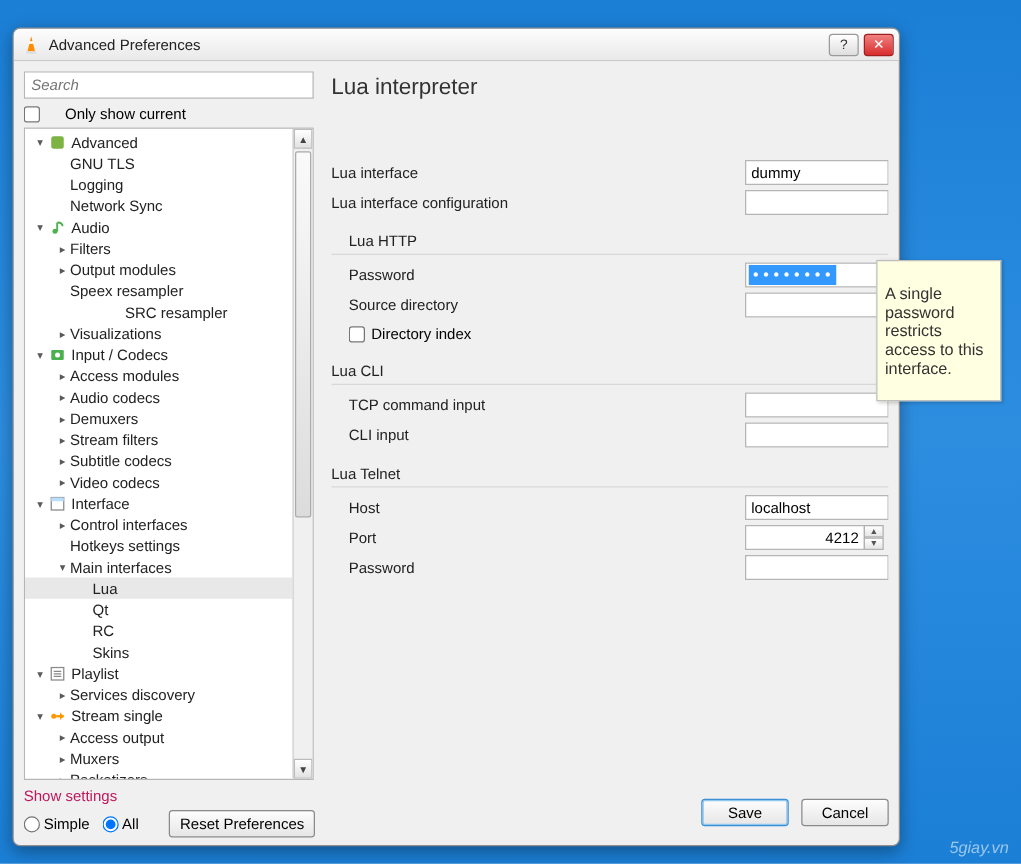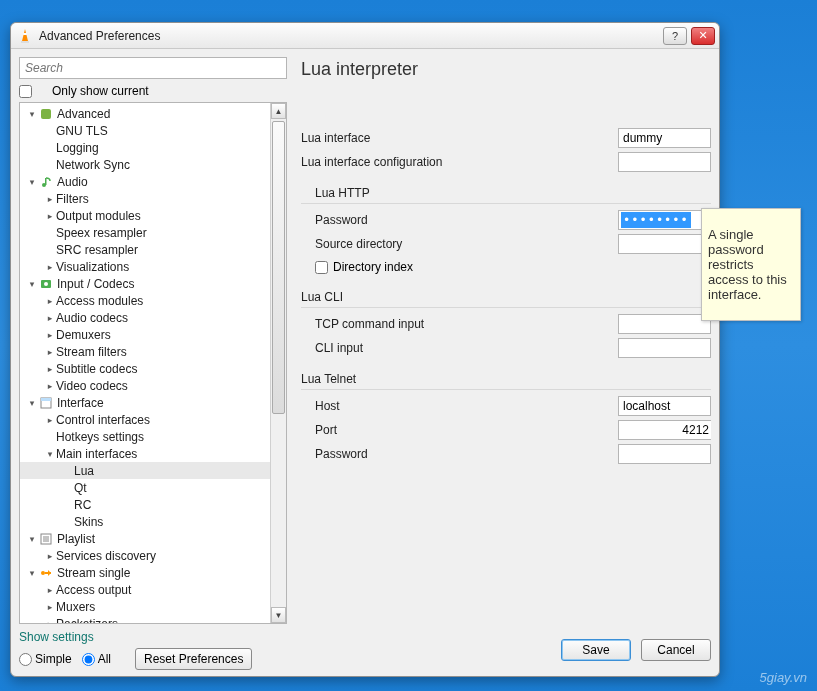--- a/index.html
+++ b/index.html
@@ -44,21 +44,21 @@
   width: 24px; height: 18px; border: 1px solid #9a9a9a;
   border-radius: 3px; display: flex; align-items: center; justify-content: center;
   font-size: 11px; background: linear-gradient(#fff,#dedede);
   color: #333;
 }
 .winbtn.close { background: linear-gradient(#f08080,#d92d2d); color: #fff; border-color: #a02020; }
 .body {
   flex: 1; display: flex; flex-direction: column; padding: 8px 8px 6px 8px;
 }
 .upper { flex: 1; display: flex; gap: 14px; overflow: hidden; }
-.leftcol { width: 268px; display: flex; flex-direction: column; }
+.leftcol { width: 232px; display: flex; flex-direction: column; }
 .searchbox {
   height: 22px; border: 1px solid #b5b5b5; background: #fff; padding: 2px 5px;
   font-size: 12px; color: #888; font-style: italic;
 }
 .onlyrow { display: flex; align-items: flex-end; margin: 5px 0 4px 0; gap: 20px; }
 .onlyrow input { margin: 0; }
 .tree-wrap {
   flex: 1; border: 1px solid #b5b5b5; background: #fff;
   position: relative; overflow: hidden;
 }
@@ -83,21 +83,21 @@
 .sb-btn { height: 16px; background: linear-gradient(#fff,#e2e2e2); border: 1px solid #bbb; margin: 0; display:flex;align-items:center;justify-content:center;font-size:8px;color:#444;}
 .sb-track { flex: 1; position: relative; }
 .sb-thumb { position: absolute; left:1px; right:1px; top:2px; height:60%; background: linear-gradient(#fafafa,#dcdcdc); border:1px solid #aaa; border-radius:2px; }
 .rightcol {
   flex: 1; display: flex; flex-direction: column; overflow: hidden; gap: 36px;
 }
 .panel-title { font-size: 18px; color: #333; padding: 2px 0 10px 0; font-weight: 400;}
 .form { flex: 1; overflow: hidden; }
 .row { display:flex; align-items:center; height:24px; }
 .row .flab { flex: 1; color: #222; }
-.row .fval { width: 93px; }
+.row .fval { width: 115px; }
 .inp {
   width: 100%; height: 20px; border: 1px solid #b5b5b5; padding: 1px 4px;
   font-size: 12px; background: #fff;
 }
 .passdots {
   display:inline-block; background:#3399ff; color:#fff; padding:0 2px;
   letter-spacing: 1px; font-family: monospace; line-height:16px;
 }
 .group-head {
   color:#222; height:22px; display:flex; align-items:center;
@@ -107,21 +107,21 @@
 .chkrow { display:flex; align-items:center; gap:5px; height:22px; }
 .spin { display:flex; align-items:center; }
 .spin .inp { text-align:right; width: 96px; }
 .spin .spbtns { display:flex; flex-direction:column; margin-left:-1px;}
 .spbtn { width:16px; height:10px; border:1px solid #b0b0b0; background:linear-gradient(#fff,#e5e5e5); font-size:7px; display:flex; align-items:center; justify-content:center; color:#555;}
 .footer {
   border-top: 0; padding-top: 6px;
   display:flex; align-items:center;
 }
 .showset { display:flex; flex-direction:column; gap:2px; }
-.showset-label { color:#0f766e; margin-bottom:2px;}
+.showset-label { color:#be185d; margin-bottom:2px;}
 .radios { display:flex; align-items:center; gap:10px; }
 .radios label { display:flex; align-items:center; gap:3px; }
 .resetbtn {
   margin-left: 14px; height:22px; padding: 0 8px;
   border: 1px solid #8a8a8a; background: linear-gradient(#fdfdfd,#e6e6e6);
   border-radius: 3px; font-size:12px;
 }
 .spacer { flex:1; }
 .actbtn {
   height:22px; min-width:70px; padding:0 14px; margin-left:10px;
@@ -208,21 +208,21 @@
                 <span class="lbl">Filters</span>
               </div>
               <div class="tree-row" style="padding-left: 24px;">
                 <span class="tw">▸</span>
                 <span class="lbl">Output modules</span>
               </div>
               <div class="tree-row" style="padding-left: 24px;">
                 <span class="tw"></span>
                 <span class="lbl">Speex resampler</span>
               </div>
-              <div class="tree-row" style="padding-left: 24px;">
+              <div class="tree-row" style="padding-left: 24px; margin-left: 44px;">
                 <span class="tw"></span>
                 <span class="lbl">SRC resampler</span>
               </div>
               <div class="tree-row" style="padding-left: 24px;">
                 <span class="tw">▸</span>
                 <span class="lbl">Visualizations</span>
               </div>
               <div class="tree-row" style="padding-left: 6px;">
                 <span class="tw">▾</span>
                 <span class="ic">

